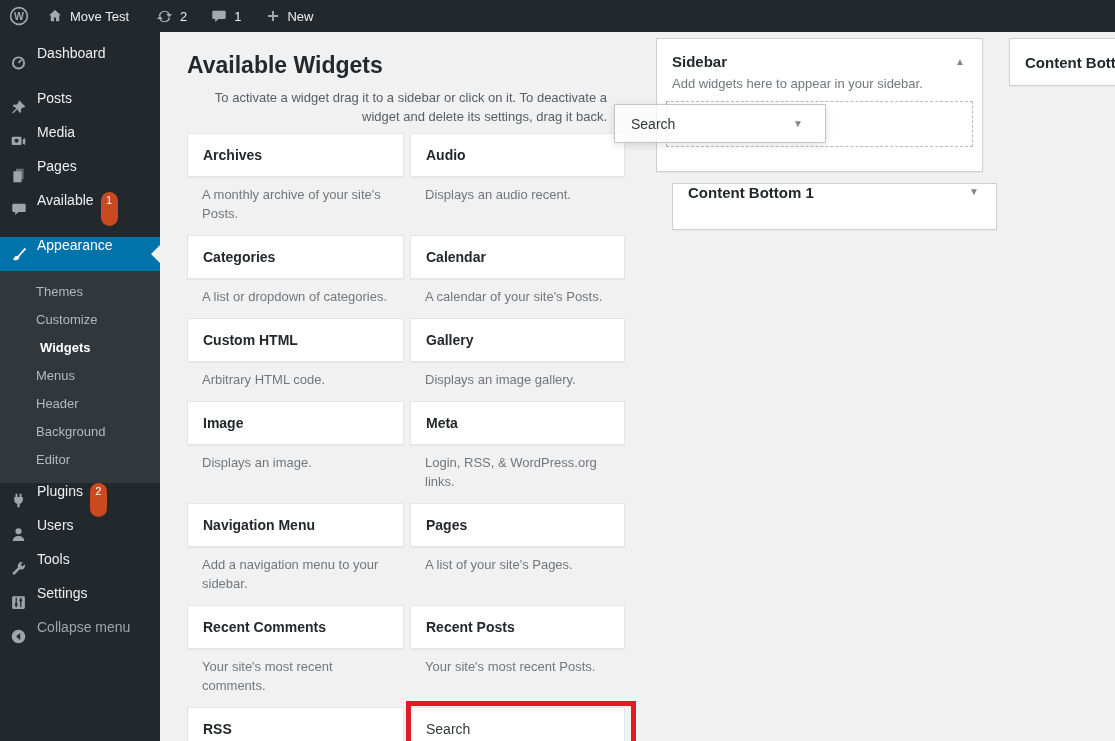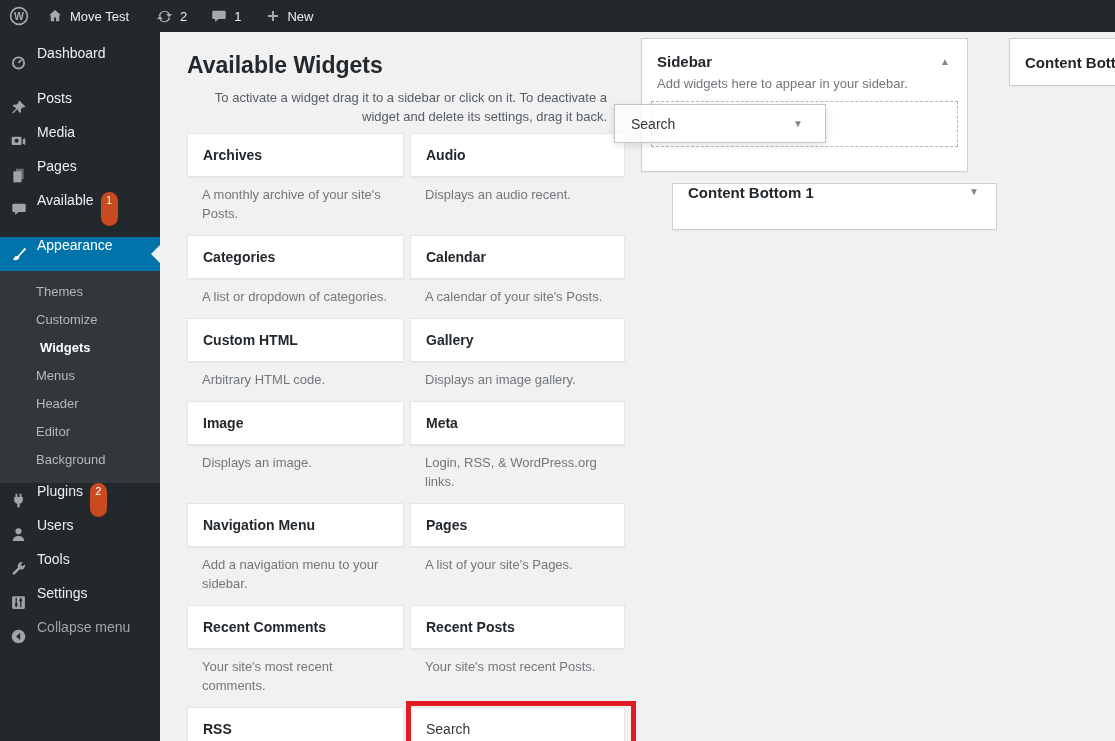--- a/index.html
+++ b/index.html
@@ -70,21 +70,21 @@
   .wcard-wrap{position:relative;}
   .red-ring{
     position:absolute;left:-4px;top:-6px;right:-11px;bottom:-6px;
     border:5px solid #e01b24;pointer-events:none;z-index:5;
   }
   
   .panel{
     position:absolute;background:#fff;border:1px solid #cfcfcf;
     box-shadow:0 1px 1px rgba(0,0,0,.04);box-sizing:border-box;z-index:10;
   }
-  #panel-sidebar{left:474px;top:6px;width:327px;height:134px;}
+  #panel-sidebar{left:489px;top:6px;width:327px;height:134px;}
   .panel-head{display:flex;align-items:center;padding:14px 15px 0 15px;}
   .panel-title{font-size:15px;font-weight:bold;color:#23282d;flex:1;}
   .panel-toggle{font-size:10px;color:#82878c;cursor:pointer;padding:2px;}
   .panel-desc{margin:6px 15px 0 15px;font-size:13px;color:#72777c;}
   .drop-zone{
     margin:10px 9px 0 9px;height:44px;border:1px dashed #b4b9be;
   }
   #panel-cb1{left:505px;top:151px;width:325px;height:47px;display:flex;align-items:flex-start;padding:0 15px;}
   #panel-cb1 .panel-title{flex:1;}
   #panel-cb2{left:842px;top:6px;width:290px;height:48px;display:flex;align-items:center;padding:0 15px;}
@@ -210,22 +210,22 @@
     <span class="m-label">Appearance</span>
     <span class="arrow"></span>
   </div>
 
   <div class="submenu">
     <div class="sm-item">Themes</div>
     <div class="sm-item">Customize</div>
     <div class="sm-item active">Widgets</div>
     <div class="sm-item">Menus</div>
     <div class="sm-item">Header</div>
+    <div class="sm-item">Background</div>
     <div class="sm-item">Editor</div>
-    <div class="sm-item">Background</div>
   </div>
 
   <div class="m-item">
     <span class="m-icon">
       <svg width="17" height="17" viewBox="0 0 20 20" fill="currentColor">
           <path d="M6.5 2h2.2v4h2.6V2h2.2v4h1.6v3a4.9 4.9 0 0 1-3.7 4.7V18H8.6v-4.3A4.9 4.9 0 0 1 4.9 9V6h1.6z"></path>
         </svg>
     </span>
     <span class="m-label">Plugins</span>
     <span class="badge">2</span>

